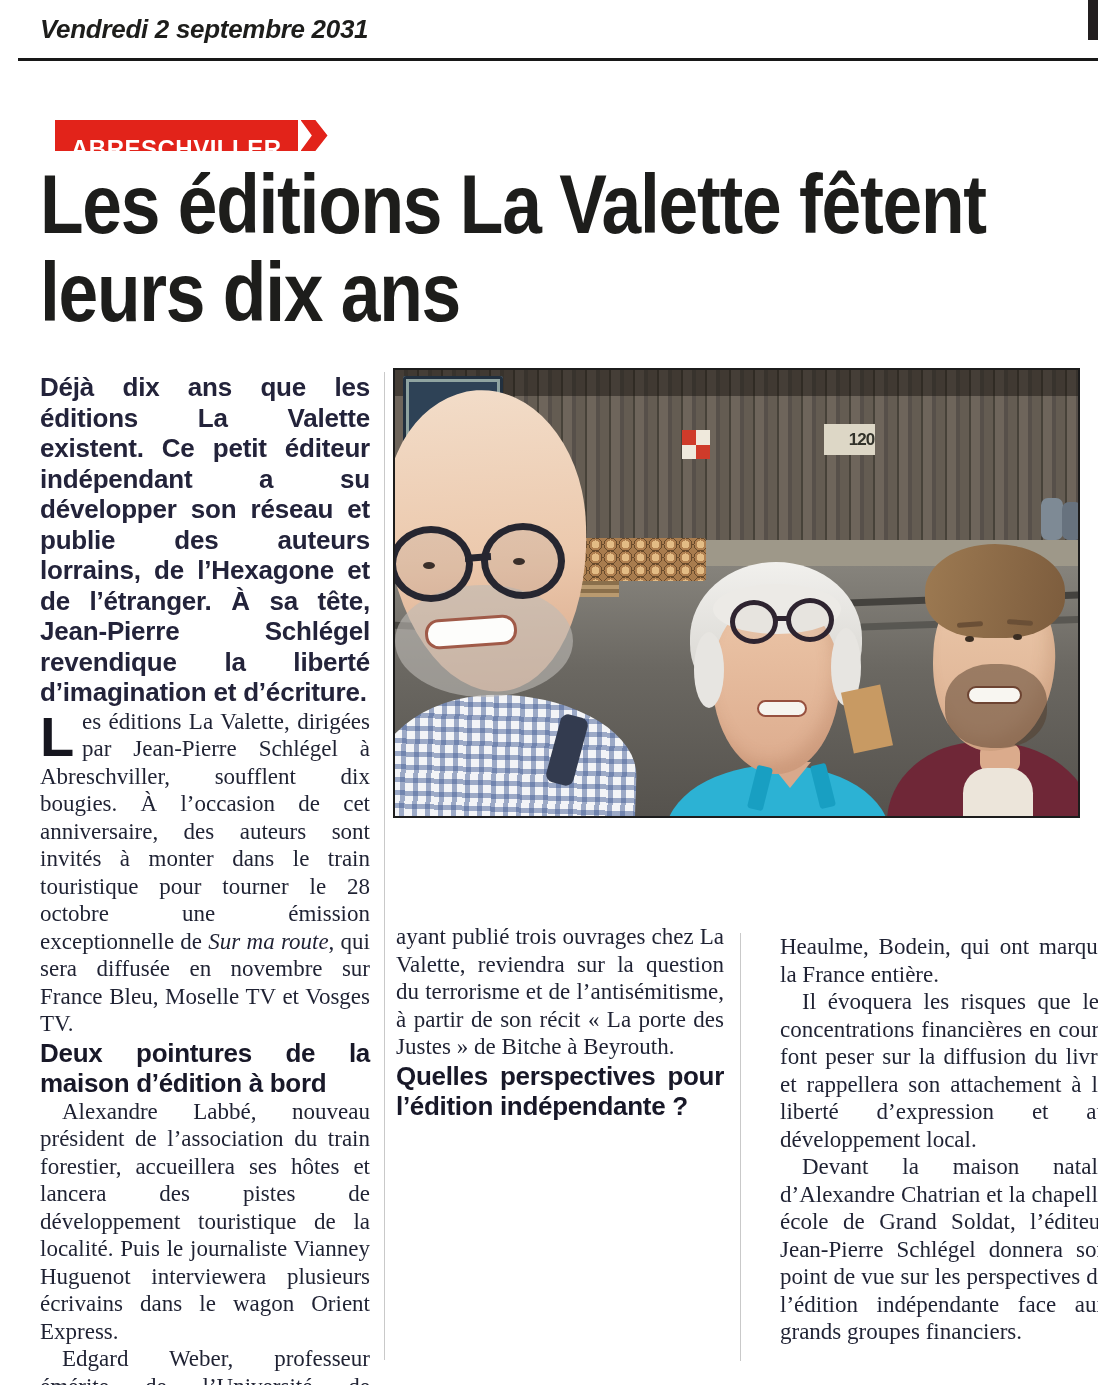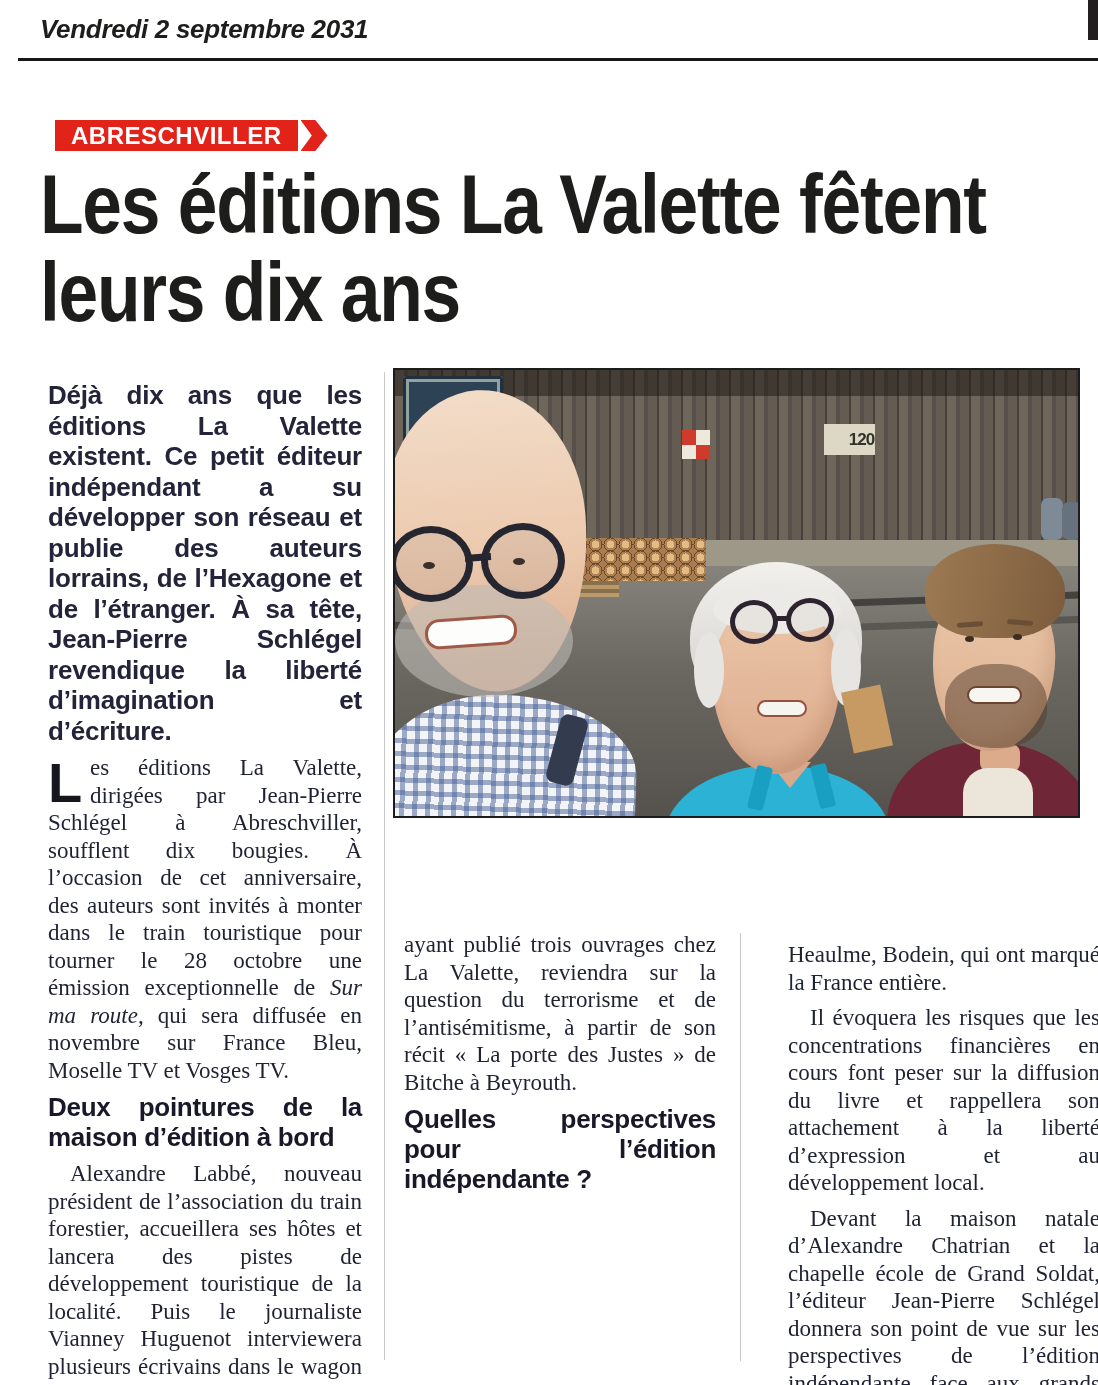--- a/index.html
+++ b/index.html
@@ -8,33 +8,33 @@
 
   
   .date{position:absolute;left:40px;top:14px;font-size:26px;font-weight:bold;font-style:italic;
         color:var(--headline-ink,#1d1d1b);letter-spacing:-0.3px;}
   .top-rule{position:absolute;left:18px;right:0;top:58px;height:3px;background:#181818;}
   .corner-mark{position:absolute;right:0;top:0;width:10px;height:40px;background:#231f20;}
 
   
   .tag{position:absolute;left:55px;top:120px;height:31px;display:flex;align-items:stretch;}
   .tag-body{background:var(--accent-red,#e2231a);color:#fff;font-weight:bold;font-size:24px;
-            line-height:31px;padding:0 16px;letter-spacing:0.5px;}
+            line-height:31px;padding:13px 16px;letter-spacing:0.5px;}
   .tag-arrow{width:27px;margin-left:3px;background:var(--accent-red,#e2231a);
              clip-path:polygon(0 0,55% 0,100% 50%,55% 100%,0 100%,42% 50%);}
 
   
   .headline{position:absolute;left:40px;top:160px;width:1160px;margin:0;
             font-size:84px;line-height:88px;font-weight:bold;letter-spacing:-1.5px;
             color:var(--headline-ink,#1d1d1b);transform:scaleX(.85);transform-origin:left top;}
 
   
   .col{position:absolute;font-family:"Liberation Serif",serif;
        font-size:23px;line-height:27.5px;color:var(--body-ink,#1f2233);}
-  .col p{margin:8px;text-align:justify;}
+  .col p{margin:0;text-align:justify;}
   .col p.indent{text-indent:22px;}
   .col1{left:40px;top:372px;width:330px;}
   .col2{left:396px;top:923px;width:328px;}
   .col3{left:780px;top:933px;width:328px;}
   .lead{font-family:"Liberation Sans",sans-serif;font-weight:bold;font-size:26px;line-height:30.5px;
         color:var(--lead-ink,#23233a);margin:0 0 6px 0;letter-spacing:-0.2px;text-align:left;}
   .subhead{font-family:"Liberation Sans",sans-serif;font-weight:bold;font-size:26px;line-height:30px;
            color:var(--subhead-ink,#181828);margin:32px 0 10px 0;text-align:left;letter-spacing:-0.3px;}
   .dropcap{float:left;font-family:"Liberation Sans",sans-serif;font-weight:bold;
            font-size:56px;line-height:47px;padding-top:5px;width:42px;color:#16161f;}

